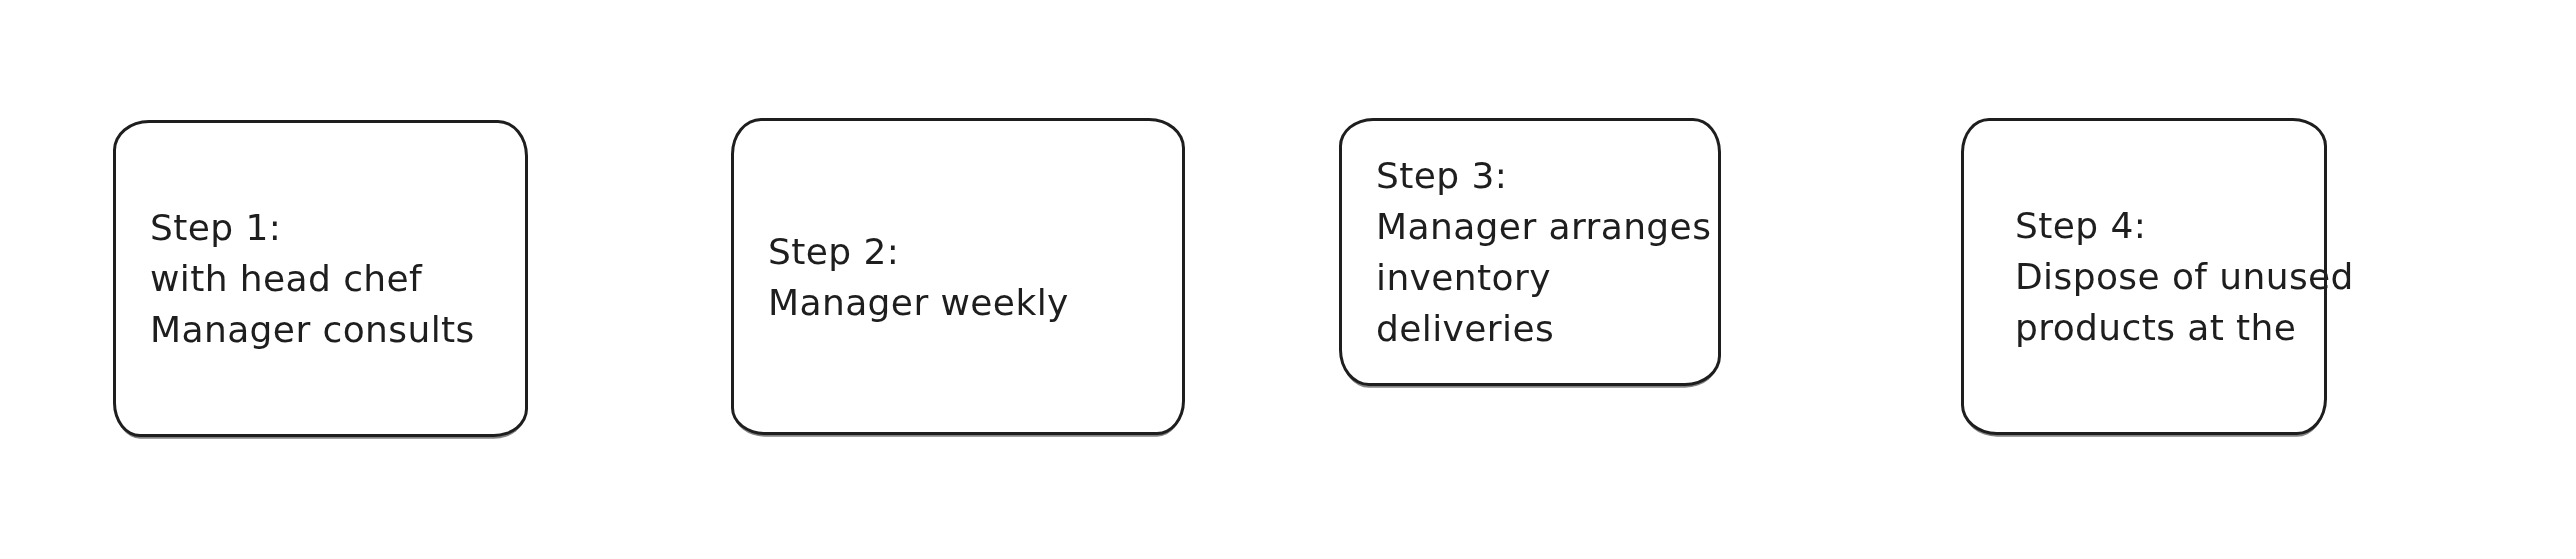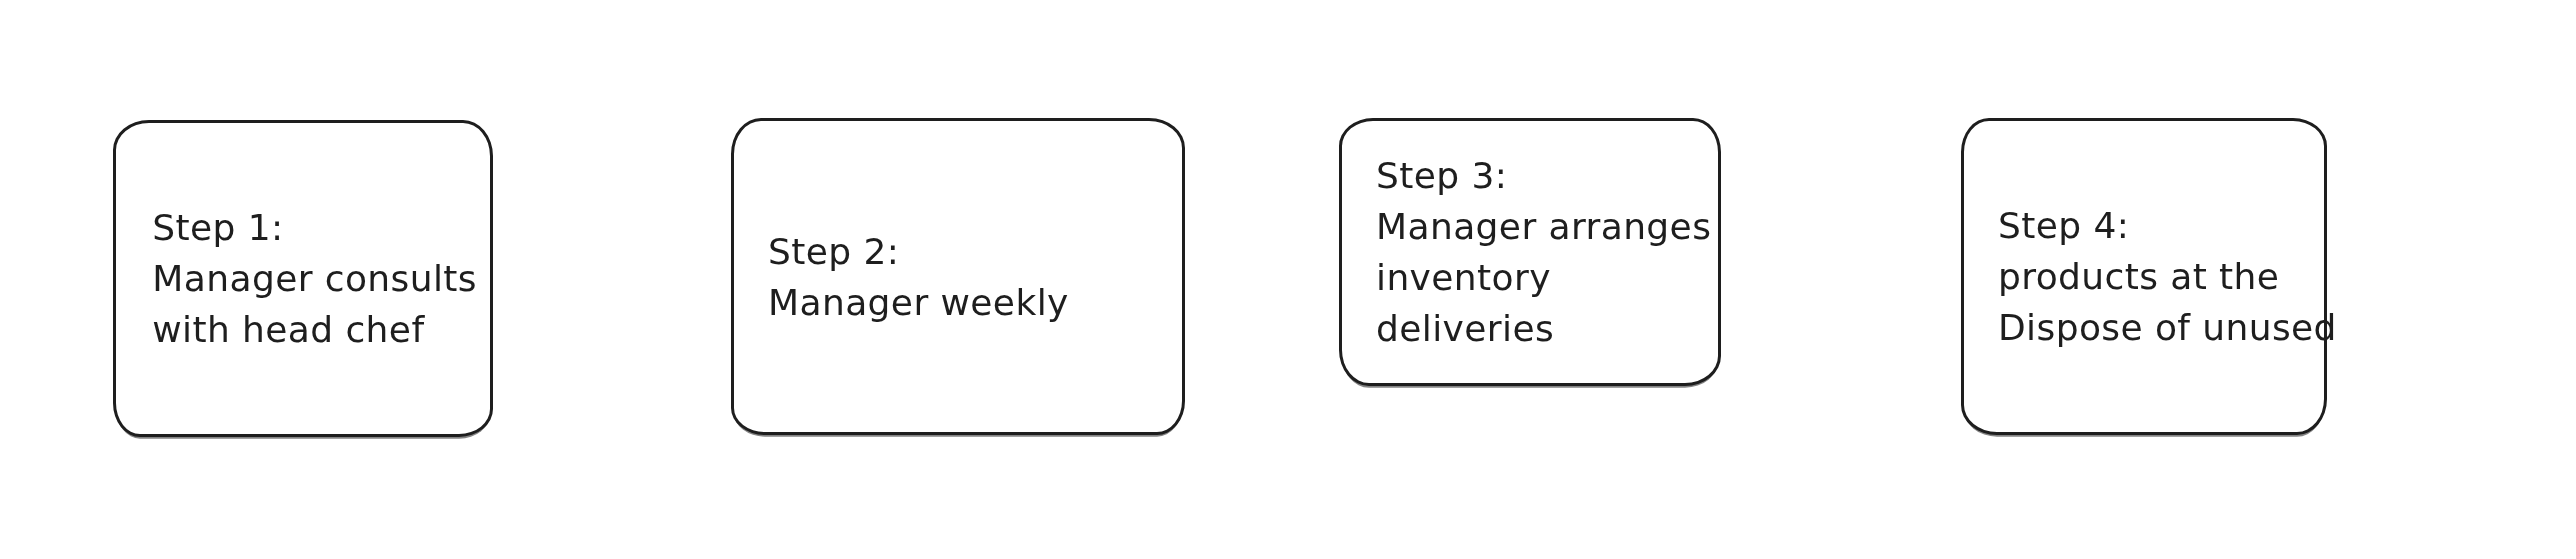--- a/index.html
+++ b/index.html
@@ -22,35 +22,35 @@
     position: absolute;
     background: #ffffff;
     border: 3.6px solid #1e1e1e;
     box-sizing: border-box;
     display: flex;
     align-items: center;
     
     box-shadow: 0 4.4px 0 -2.7px rgba(30,30,30,0.55);
   }
   .step-box.b1 {
-    left: 113px; top: 120px; width: 380px; height: 317px;
+    left: 113px; top: 120px; width: 415px; height: 317px;
     border-radius: 36px 30px 34px 27px / 30px 36px 28px 34px;
-    justify-content: center;
   }
   .step-box.b2 {
     left: 731px; top: 118px; width: 454px; height: 317px;
     border-radius: 30px 36px 28px 34px / 36px 30px 34px 27px;
   }
   .step-box.b3 {
     left: 1339px; top: 118px; width: 382px; height: 268px;
     border-radius: 34px 28px 36px 30px / 28px 34px 30px 36px;
   }
   .step-box.b4 {
     left: 1961px; top: 118px; width: 366px; height: 317px;
     border-radius: 28px 34px 30px 36px / 34px 28px 36px 30px;
+    padding-left: 17px;
   }
   .step-text {
     padding-left: 34px;
     padding-right: 10.7px;
     color: #1e1e1e;
     font-size: 36px;
     line-height: 51px;
     letter-spacing: 0.4px;
     white-space: nowrap;
   }
@@ -59,22 +59,22 @@
   }
 </style>
 </head>
 <body>
 
 <div class="canvas">
 
   <div class="step-box b1">
     <div class="step-text">
       <span class="step-line">Step 1:</span>
+      <span class="step-line">with head chef</span>
       <span class="step-line">Manager consults</span>
-      <span class="step-line">with head chef</span>
     </div>
   </div>
 
   <div class="step-box b2">
     <div class="step-text">
       <span class="step-line">Step 2:</span>
       <span class="step-line">Manager weekly</span>
     </div>
   </div>
 
@@ -83,19 +83,19 @@
       <span class="step-line">Step 3:</span>
       <span class="step-line">Manager arranges</span>
       <span class="step-line">inventory</span>
       <span class="step-line">deliveries</span>
     </div>
   </div>
 
   <div class="step-box b4">
     <div class="step-text">
       <span class="step-line">Step 4:</span>
+      <span class="step-line">Dispose of unused</span>
       <span class="step-line">products at the</span>
-      <span class="step-line">Dispose of unused</span>
     </div>
   </div>
 
 </div>
 
 
 </body></html>

